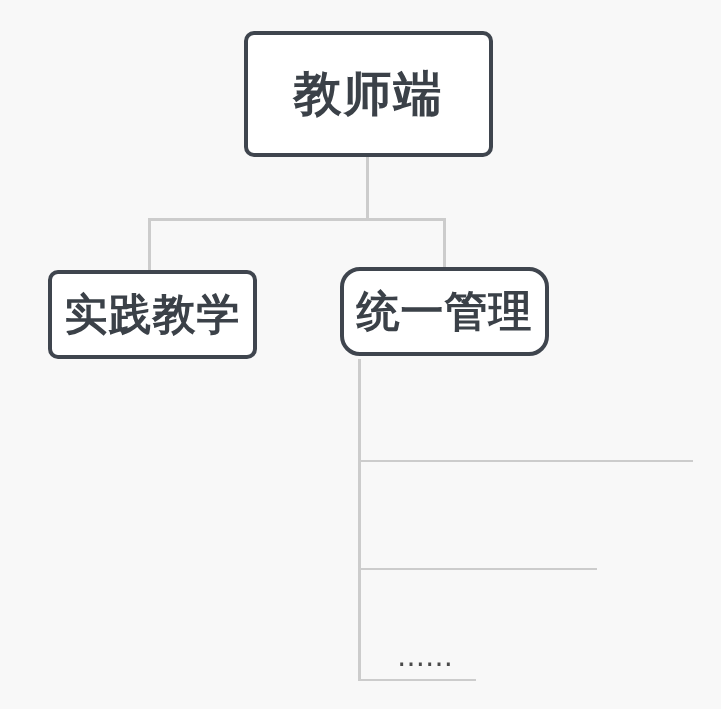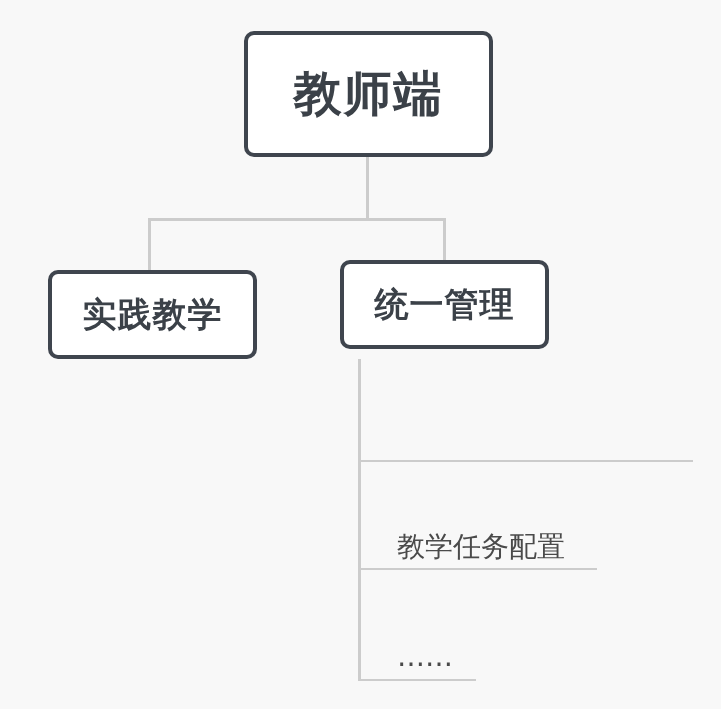--- a/index.html
+++ b/index.html
@@ -25,25 +25,25 @@
     font-weight: bold;
   }
   .node-root {
     left: 244px; top: 31px;
     width: 249px; height: 126px;
     font-size: 48px;
     letter-spacing: 2px;
   }
   .node-child {
     width: 209px; height: 89px;
-    font-size: 34px;
+    font-size: 43px;
     letter-spacing: 1px;
   }
   .node-left  { left: 48px;  top: 270px; }
-  .node-right { left: 340px; top: 260px; }
+  .node-right { left: 340px; top: 267px; border-radius: 20px; }
   .line {
     position: absolute;
     background: #cccccc;
   }
   .leaf-label {
     position: absolute;
     left: 397px;
     font-size: 28px;
     color: #4a4a4a;
     white-space: nowrap;
@@ -72,17 +72,16 @@
 
   <div class="node node-child node-left">
     <span>实践教学</span>
   </div>
 
   <div class="node node-child node-right">
     <span>统一管理</span>
   </div>
 
 
-  <div class="leaf-label leaf-label-2">教学任务配置</div>
 
   <div class="leaf-label leaf-label-3">……</div>
 
 </div>
 
 </body></html>

